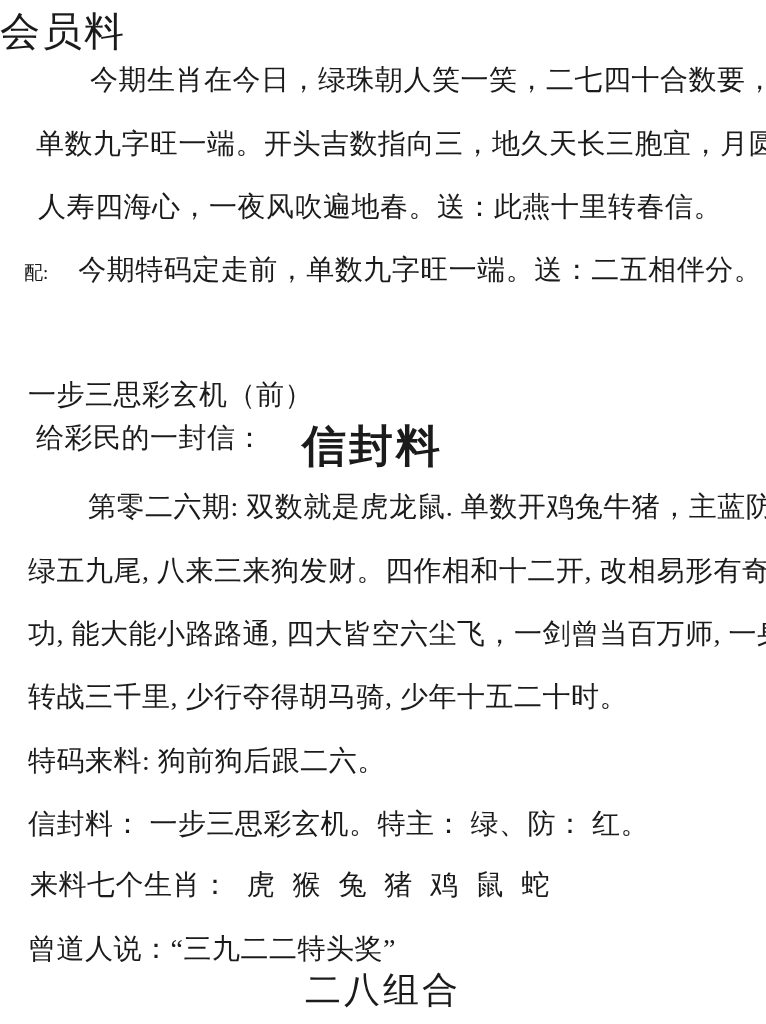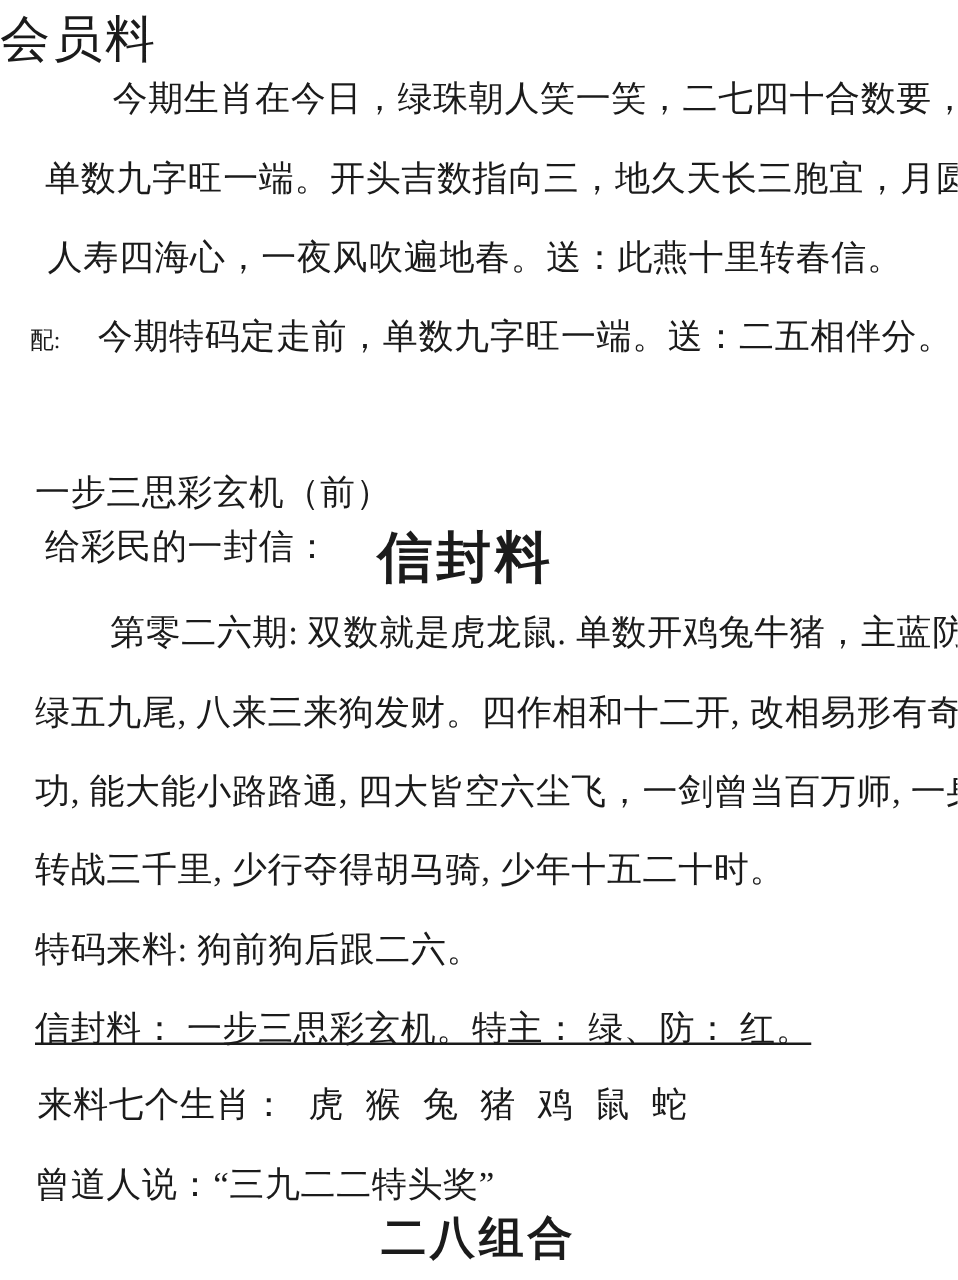--- a/index.html
+++ b/index.html
@@ -42,21 +42,21 @@
   .l3  { top: 191px; left: 38px; }
   .l4  { top: 254px; left: 24px; }
   .l5  { top: 317px; left: 38px; }
   .l6  { top: 379px; left: 28px; }
   .l7  { top: 422px; left: 36px; display: flex; align-items: flex-start; gap: 24px; }
   .l8  { top: 491px; left: 88px; }
   .l9  { top: 555px; left: 28px; }
   .l10 { top: 618px; left: 28px; }
   .l11 { top: 681px; left: 28px; }
   .l12 { top: 745px; left: 28px; }
-  .l13 { top: 808px; left: 28px; text-decoration: underline; }
+  .l13 { top: 808px; left: 28px; }
   .l14 { top: 871px; left: 30px; font-family: Liberation Mono, monospace; }
   .l15 { top: 933px; left: 28px; text-align: center; }
   .pei-label {
     font-size: 19px;
     letter-spacing: 0;
     margin-right: 30px;
     vertical-align: baseline;
   }
   .envelope-title {
     font-size: 44px;
@@ -65,21 +65,21 @@
     margin-left: 14px;
   }
   .footer-title {
     position: absolute;
     top: 966px;
     left: 0;
     width: 100%;
     margin: 0;
     text-align: center;
     font-size: 36px;
-    font-weight: 700;
+    font-weight: 400;
     letter-spacing: 3px;
   }
 </style>
 </head>
 <body>
 
 <div class="page">
 
   <h1 class="doc-title">会员料</h1>
 

